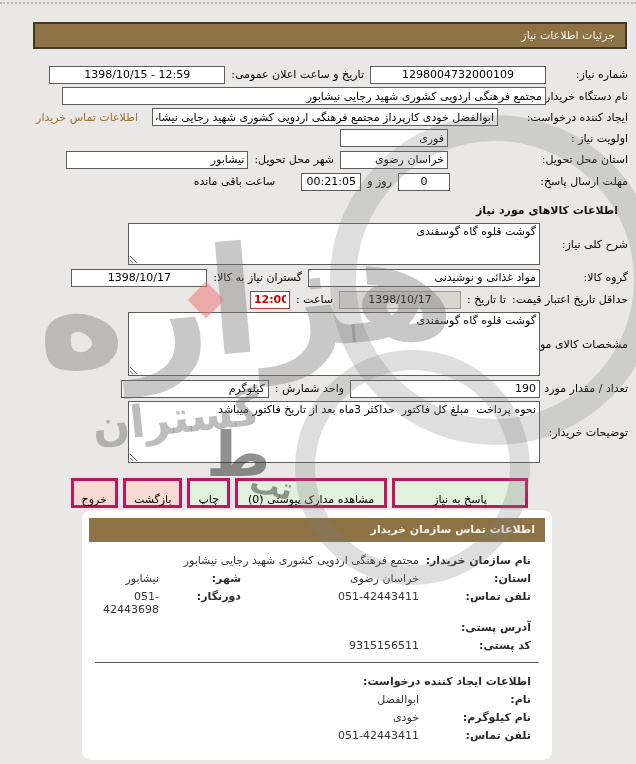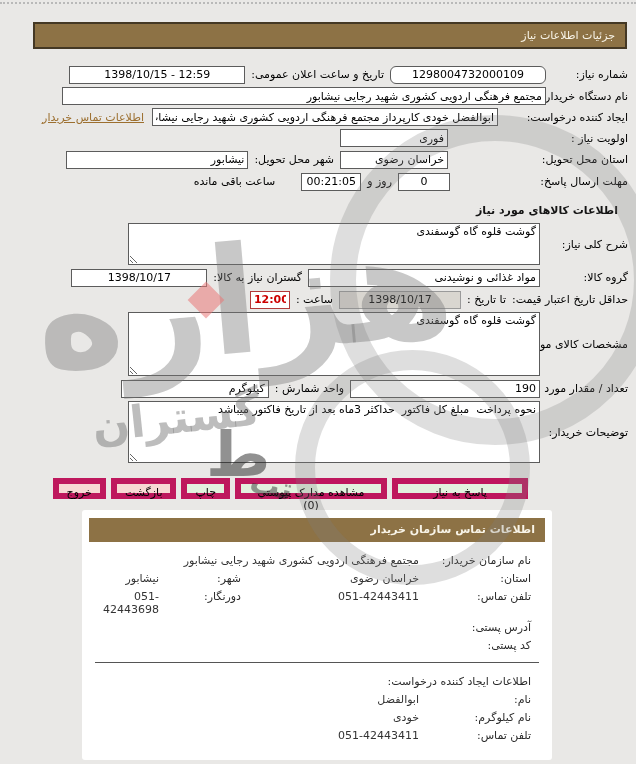--- a/index.html
+++ b/index.html
@@ -46,66 +46,66 @@
     height: 18px;
     padding: 0 3px;
     direction: rtl;
   }
   textarea { height: auto; padding: 1px 3px; resize: both; }
   .ltr { direction: ltr; text-align: center; }
   .center { text-align: center; }
   .gray-input { background: #d9d6d0; border-color: #9a9a9a; }
   .red-input { color: #cc0000; border-color: #b23b3b; font-weight: bold; }
 
-  a.contact-link { color: #9c6f2f; text-decoration: underline; margin-right: 8px; white-space: nowrap; cursor: pointer; }
+  a.contact-link { color: #9c6f2f; margin-right: 14px; white-space: nowrap; cursor: pointer; }
 
   .section-head { font-weight: bold; color: #141414; padding: 10px 10px 6px 0; }
 
   
   .btn-row { display: flex; align-items: center; margin: 15px 100px 0 0; gap: 5px; }
   button {
     font-family: "DejaVu Sans", sans-serif;
     font-size: 11px;
     height: 21px;
-    border: 6px solid #be185d;
+    border: 3px solid #be185d;
     cursor: pointer;
-    padding: 2px 8px;
+    padding: 12px 8px;
   }
   .btn-green { background: #e2f1de; }
   .btn-pink { background: #f7d9d4; }
   .btn-wide1 { width: 136px; }
   .btn-wide2 { width: 152px; }
 
   
   .panel {
     position: absolute;
     right: 84px; top: 510px;
     width: 470px; height: 250px;
     background: #ffffff;
-    border-radius: 3px;
+    border-radius: 9px;
     padding: 8px 7px;
   }
   .panel-bar {
     background: #8d7245;
     color: #f8f4e8;
     font-weight: bold;
     height: 24px;
     line-height: 24px;
     padding: 0 10px;
     margin-bottom: 12px;
   }
   .prow {
     display: grid;
     grid-template-columns: 112px 178px 82px 1fr;
     padding: 0 14px;
     margin-bottom: 5px;
     align-items: baseline;
     direction: rtl;
   }
-  .prow .plbl { font-weight: normal; color: #2b2b2b; }
+  .prow .plbl { font-weight: bold; color: #2b2b2b; }
   .prow .pval { color: #333; }
   .span3 { grid-column: span 3; }
   .num { direction: ltr; text-align: right; unicode-bidi: embed; }
   .panel hr { border: none; border-top: 1px solid #555; margin: 10px 6px 12px; }
 
   
   .watermark { position: absolute; inset: 0; pointer-events: none; z-index: 40; overflow: hidden; }
   .wm-circle { position: absolute; border-radius: 50%; border: 26px solid rgba(128,128,128,.26); }
   .c1 { width: 330px; height: 330px; left: 330px; top: 115px; }
   .c2 { width: 235px; height: 235px; left: 295px; top: 350px; border-width: 20px; }
@@ -120,21 +120,21 @@
 <body>
 
 <div class="top-dotted"></div>
 
 <div class="title-bar">جزئیات اطلاعات نیاز</div>
 
 <div class="form">
 
   <div class="frow">
     <span class="lbl w80">شماره نیاز:</span>
-    <input class="ltr" style="width: 156px; border-radius: 6px;" readonly="" value="1298004732000109">
+    <input class="ltr" style="width: 176px;" readonly="" value="1298004732000109">
     <span class="lbl midlbl">تاریخ و ساعت اعلان عمومی:</span>
     <input class="ltr" style="width: 176px;" readonly="" value="1398/10/15 - 12:59">
   </div>
 
   <div class="frow">
     <span class="lbl w80">نام دستگاه خریدار:</span>
     <input style="width: 484px;" readonly="" value="مجتمع فرهنگی اردویی کشوری شهید رجایی نیشابور">
   </div>
 
   <div class="frow">
@@ -234,20 +234,21 @@
     <span class="plbl">دورنگار:</span>
     <span class="pval num">051-42443698</span>
   </div>
 
   <div class="prow">
     <span class="plbl">آدرس پستی:</span>
   </div>
 
   <div class="prow">
     <span class="plbl">کد پستی:</span>
+    <span class="pval num span3">9315156511</span>
   </div>
 
   <hr>
 
   <div class="prow">
     <span class="plbl span3" style="grid-column: span 4;white-space:nowrap">اطلاعات ایجاد کننده درخواست:</span>
   </div>
 
   <div class="prow">
     <span class="plbl">نام:</span>

